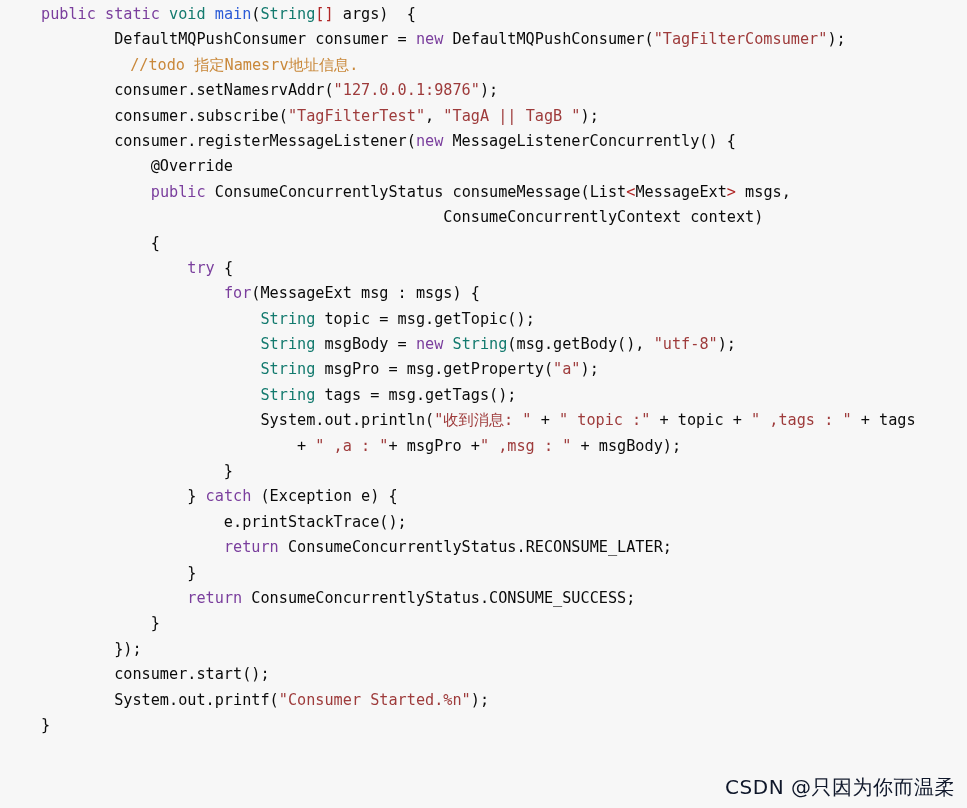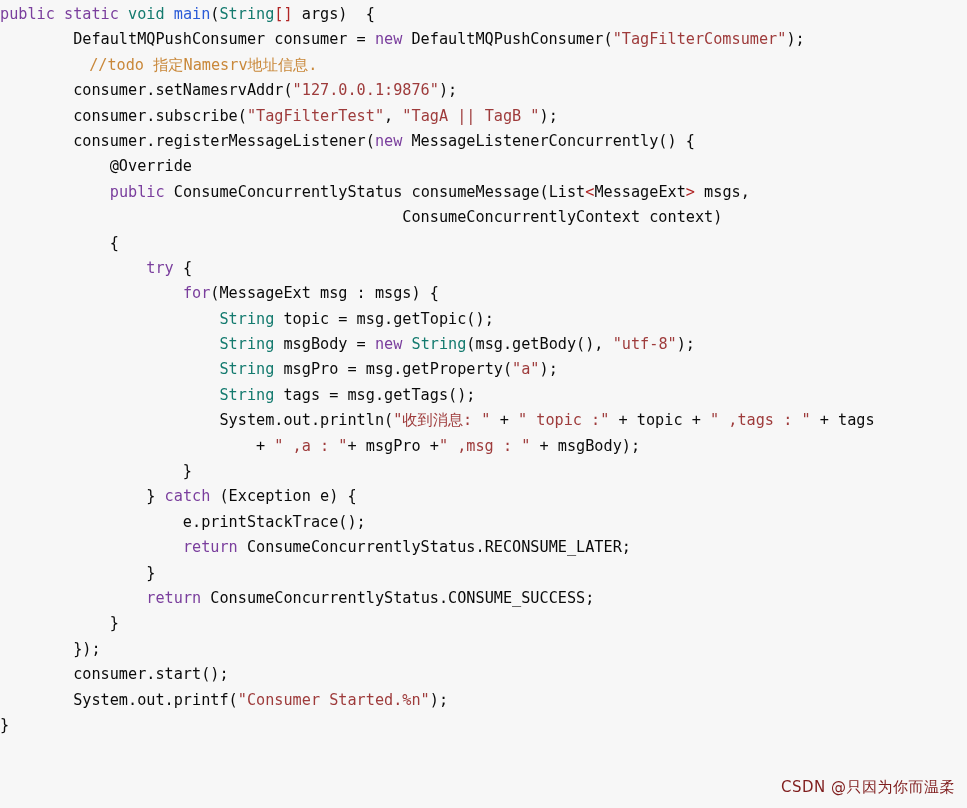--- a/index.html
+++ b/index.html
@@ -22,37 +22,38 @@
     position: absolute;
     left: 0;
     top: 0;
     padding: 2px 0 0 0;
     white-space: pre;
     letter-spacing: 0px;
   }
   .code-line {
     height: 25.4px;
     white-space: pre;
+    padding-left: 41px;
   }
   
   .tok-default  { color: #0a0a0a; }
   .tok-keyword  { color: #7a3e9d; }
   .tok-type     { color: #137a6e; }
   .tok-method   { color: #2b5bd7; }
   .tok-string   { color: #9e3b3b; }
   .tok-comment  { color: #c9883a; margin-left: 16px; }
   .tok-bracket  { color: #b02525; }
 
   #watermark {
     position: absolute;
     right: 12px;
     bottom: 8px;
     font-family: "DejaVu Sans", "Liberation Sans", sans-serif;
-    font-size: 15px;
-    color: #7f1d1d;
+    font-size: 20px;
+    color: #0f172a;
     letter-spacing: 0.5px;
     user-select: none;
     white-space: nowrap;
   }
 </style>
 </head>
 <body>
 
 <div id="code-viewer">
 

